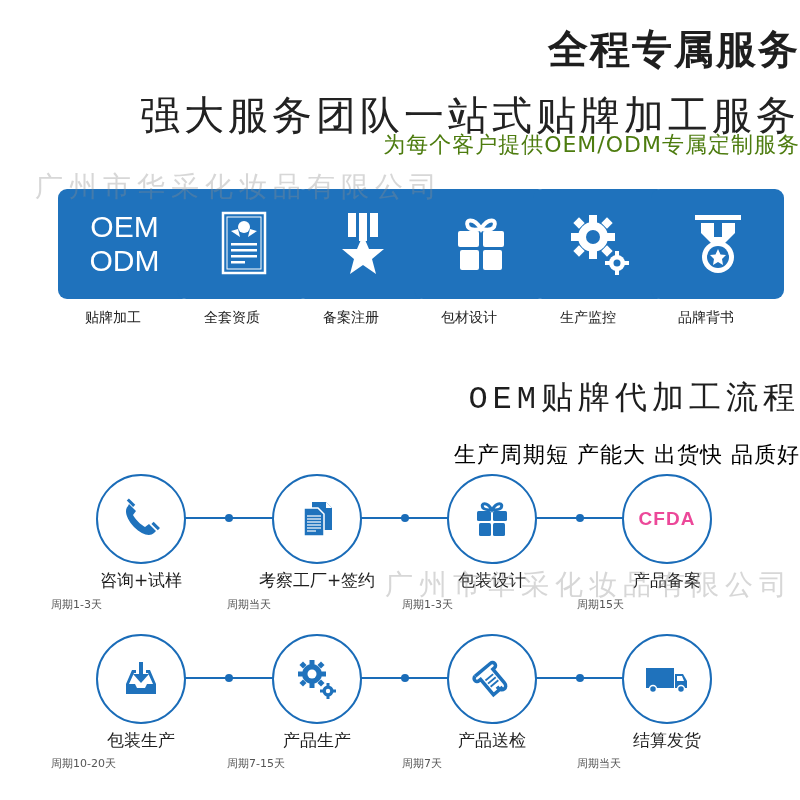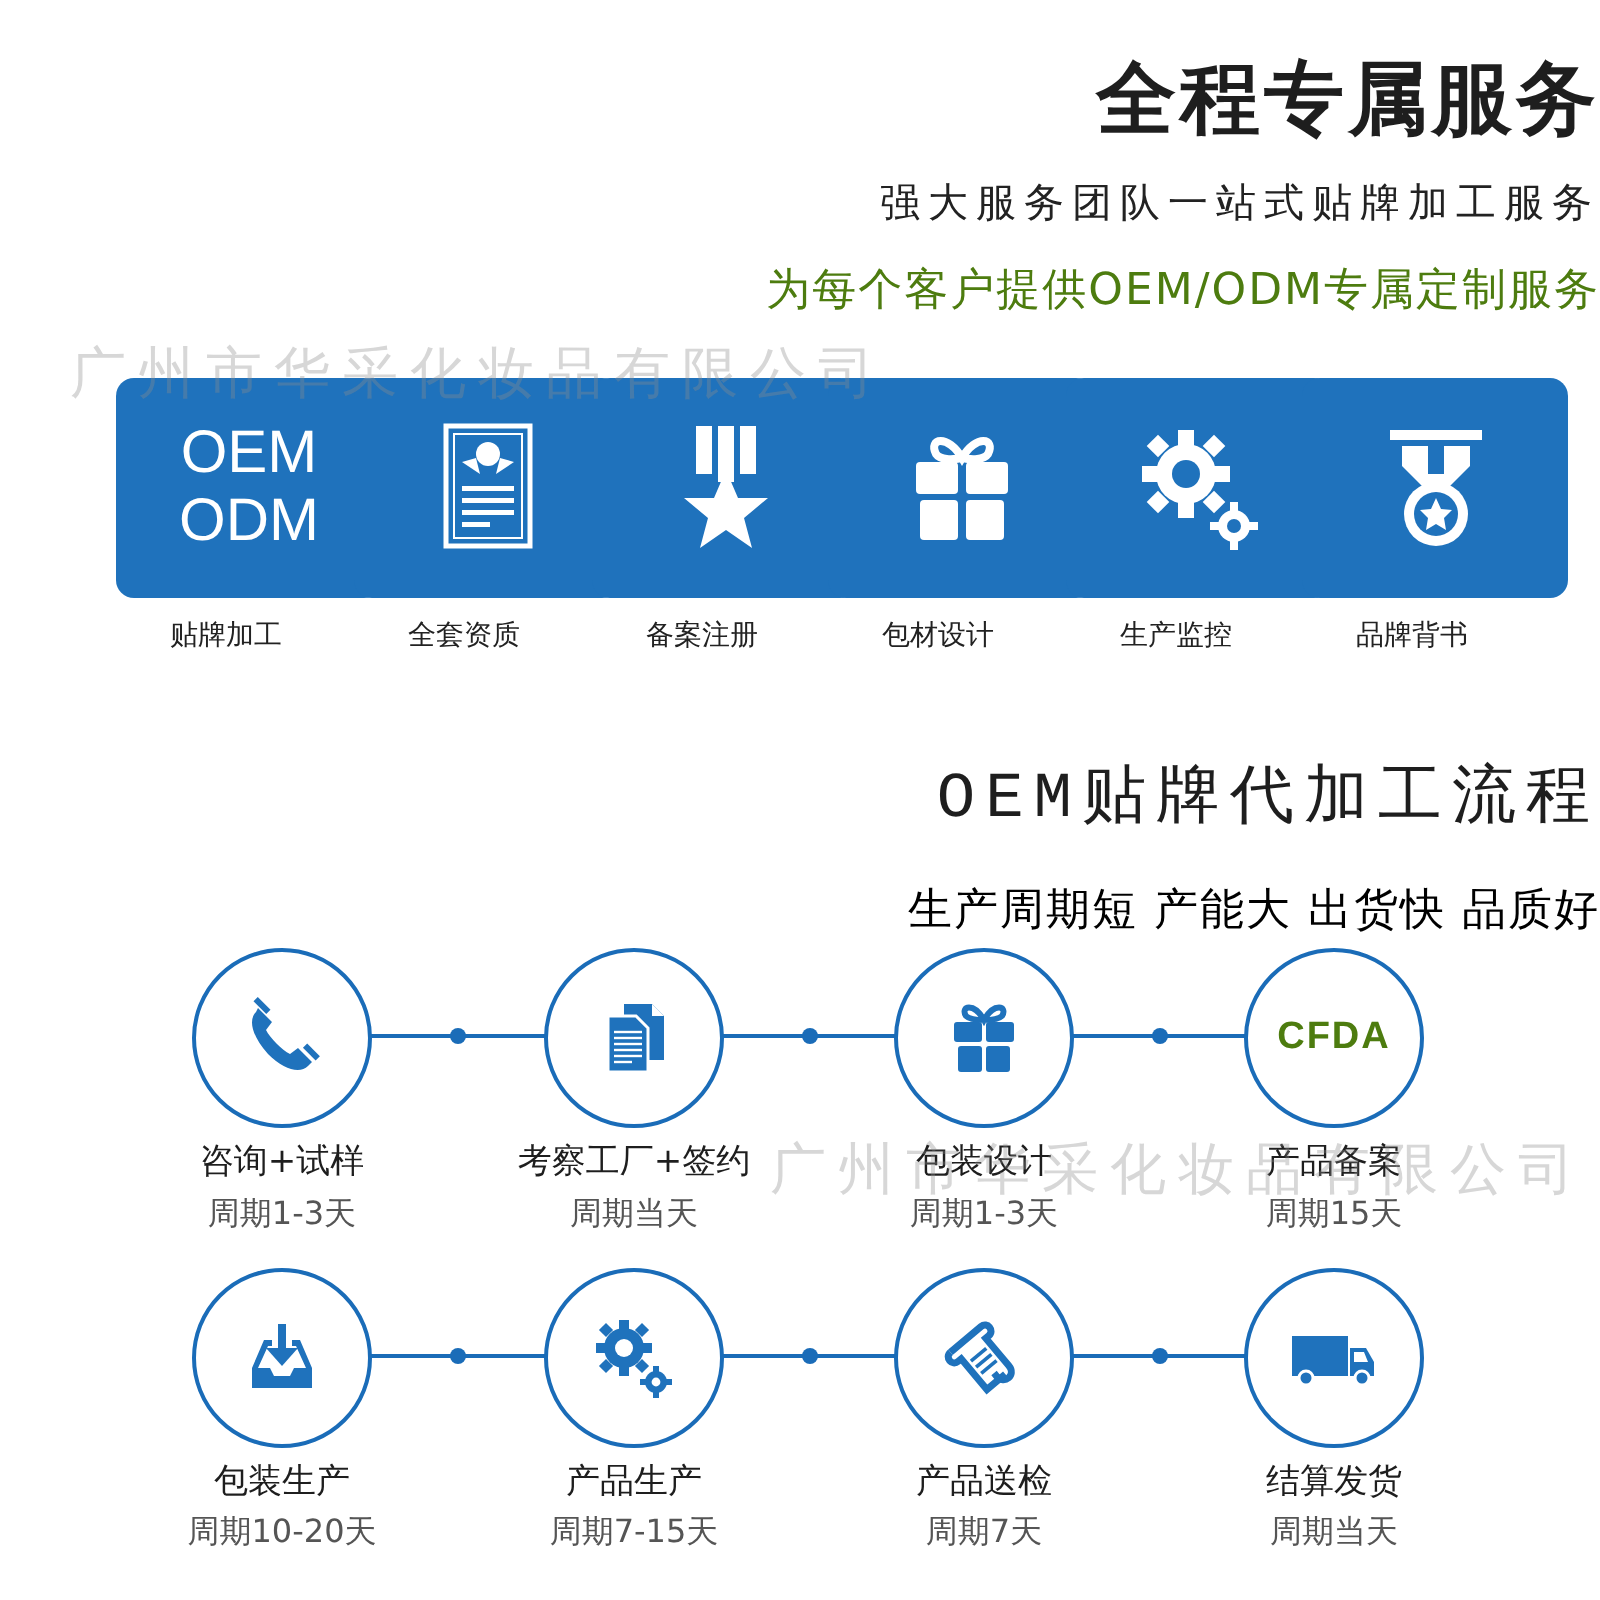--- a/index.html
+++ b/index.html
@@ -1,41 +1,41 @@
 <!DOCTYPE html>
 <html><head>
 <meta charset="utf-8">
 <style>
   html, body { margin:0; padding:0; }
   body { width:800px; height:800px; background:#ffffff; position:relative; overflow:hidden;
          font-family:"DejaVu Sans","Liberation Sans",sans-serif; color:#222; }
   .abs { position:absolute; }
   .center-text { position:absolute; left:0; width:800px; text-align:right; white-space:nowrap; }
   #title { top:22px; font-size:40px; font-weight:bold; color:#1e1e1e; letter-spacing:2px; }
-  #subtitle { top:88px; font-size:20px; color:#222; letter-spacing:4px; }
+  #subtitle { top:88px; font-size:40px; color:#222; letter-spacing:4px; }
   #tagline { top:130px; font-size:22px; color:#4d7c0f; letter-spacing:1px; }
   #watermark1 { left:35px; top:168px; font-size:28px; color:rgba(140,140,140,0.35); letter-spacing:6px; white-space:nowrap; z-index:5; }
   #watermark2 { left:385px; top:566px; font-size:28px; color:rgba(140,140,140,0.35); letter-spacing:6px; white-space:nowrap; z-index:5; }
 
   .tile { position:absolute; top:189px; width:133px; height:110px; background:#1f72bc; border-radius:9px;
           display:flex; align-items:center; justify-content:center; }
   .tile svg { width:70px; height:70px; }
   .tile-oem { color:#fff; font-size:30px; line-height:34px; text-align:center; font-family:"Liberation Sans",sans-serif; }
   .tile-label { position:absolute; top:309px; width:110px; text-align:center; font-size:14px; color:#222; }
 
   #flow-title { top:376px; font-size:32px; color:#1e1e1e; letter-spacing:5px;font-family:Liberation Mono, monospace; }
   #flow-sub { top:424px; font-size:22px; color:#000000; letter-spacing:1px;margin-top:16px; }
 
   .line { position:absolute; height:2px; background:#1a6cb8; }
   .dot { position:absolute; width:8px; height:8px; border-radius:50%; background:#1a6cb8; }
   .circle { position:absolute; width:86px; height:86px; border:2px solid #1a6cb8; border-radius:50%; background:#fff;
             display:flex; align-items:center; justify-content:center; }
   .circle svg { width:46px; height:46px; }
   .step-label { position:absolute; width:180px; text-align:center; font-size:17px; color:#1e1e1e; white-space:nowrap; }
-  .step-period { position:absolute; width:180px; text-align:center; font-size:16px; color:#555; white-space:nowrap; }
+  .step-period { position:absolute; width:180px; text-align:left; font-size:11px; color:#555; white-space:nowrap; }
 </style>
 </head>
 <body>
 
 <div id="title" class="center-text">全程专属服务</div>
 <div id="subtitle" class="center-text">强大服务团队一站式贴牌加工服务</div>
 <div id="tagline" class="center-text">为每个客户提供OEM/ODM专属定制服务</div>
 <div id="watermark1" class="abs">广州市华采化妆品有限公司</div>
 
 <div>
@@ -166,21 +166,21 @@
     <rect x="8" y="15" width="14" height="10" rx="1.5" fill="#1f72bc"></rect>
     <rect x="24" y="15" width="14" height="10" rx="1.5" fill="#1f72bc"></rect>
     <rect x="10" y="27" width="12" height="13" rx="1.5" fill="#1f72bc"></rect>
     <rect x="24" y="27" width="12" height="13" rx="1.5" fill="#1f72bc"></rect>
   </svg>
 </div>
 <div class="step-label" style="left:402px; top:569px">包装设计</div>
 <div class="step-period" style="left:402px; top:597px">周期1-3天</div>
 
 <div class="circle" style="left:622px; top:474px">
-  <span style="color:#4d7c0f; font-family:'Liberation Sans',sans-serif; font-weight:bold; font-size:19px; letter-spacing:1px;">CFDA</span>
+  <span style="color:#ec4899; font-family:'Liberation Sans',sans-serif; font-weight:bold; font-size:19px; letter-spacing:1px;">CFDA</span>
 </div>
 <div class="step-label" style="left:577px; top:569px">产品备案</div>
 <div class="step-period" style="left:577px; top:597px">周期15天</div>
 
 <div id="watermark2" class="abs">广州市华采化妆品有限公司</div>
 
 <div class="circle" style="left:96px; top:634px">
   <svg viewBox="0 0 46 46">
     <path d="M8 28 L14 14 L18 14 L18 17 L16 17 L11 28 L17 28 L19 32 L27 32 L29 28 L35 28 L30 17 L28 17 L28 14 L32 14 L38 28 L38 38 L8 38 Z" fill="#1f72bc"></path>
     <rect x="21" y="6" width="4" height="14" fill="#1f72bc"></rect>

